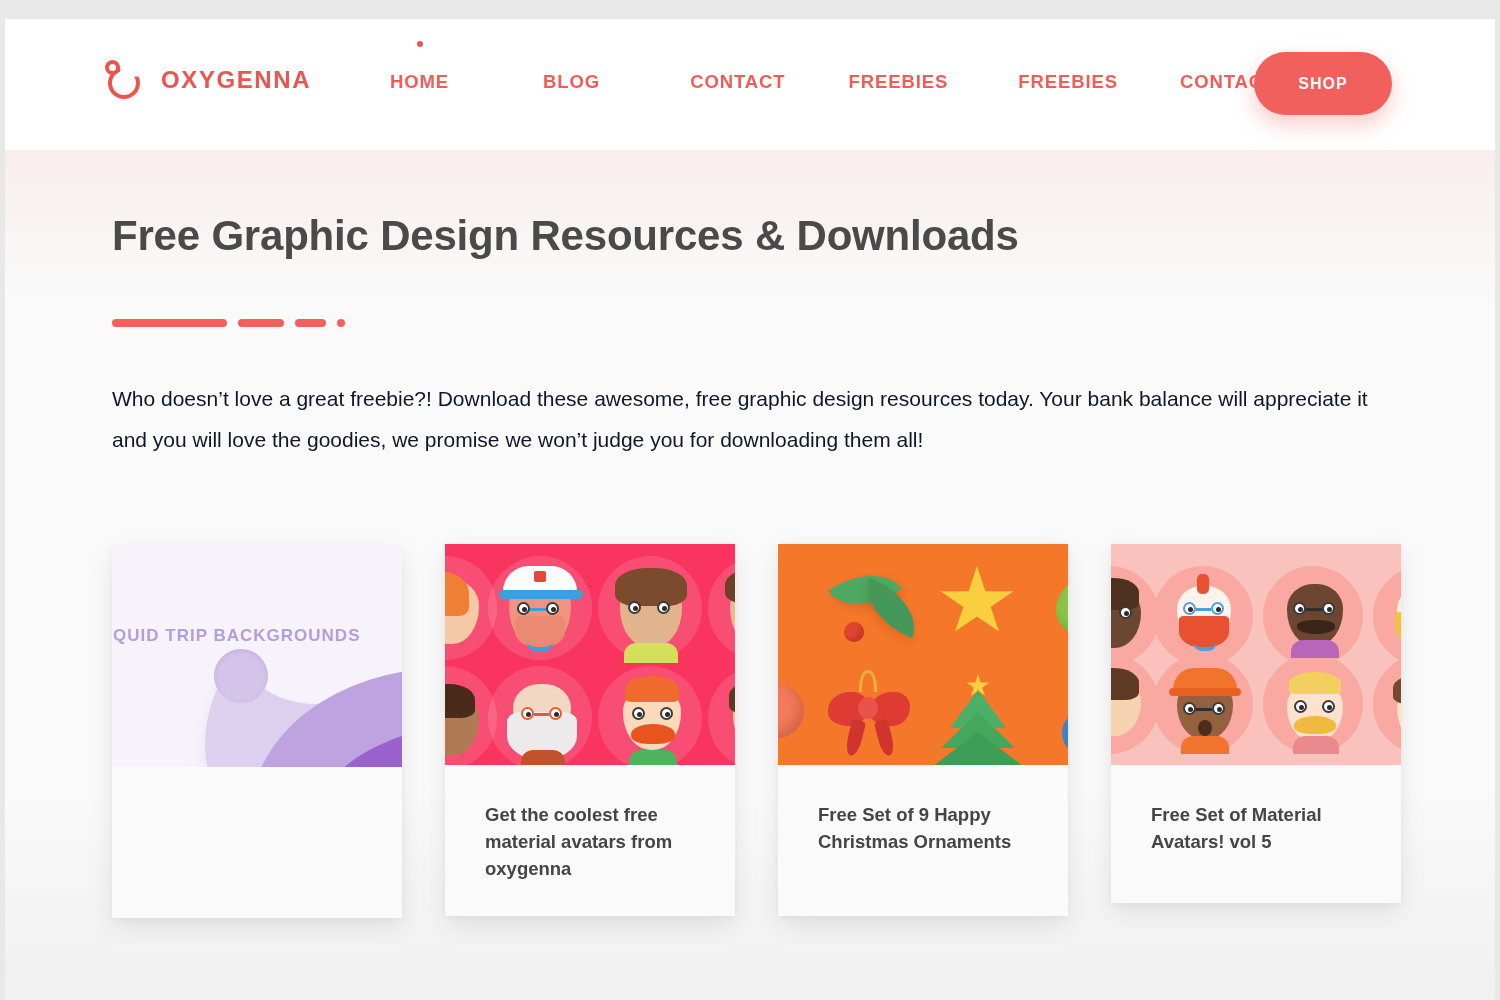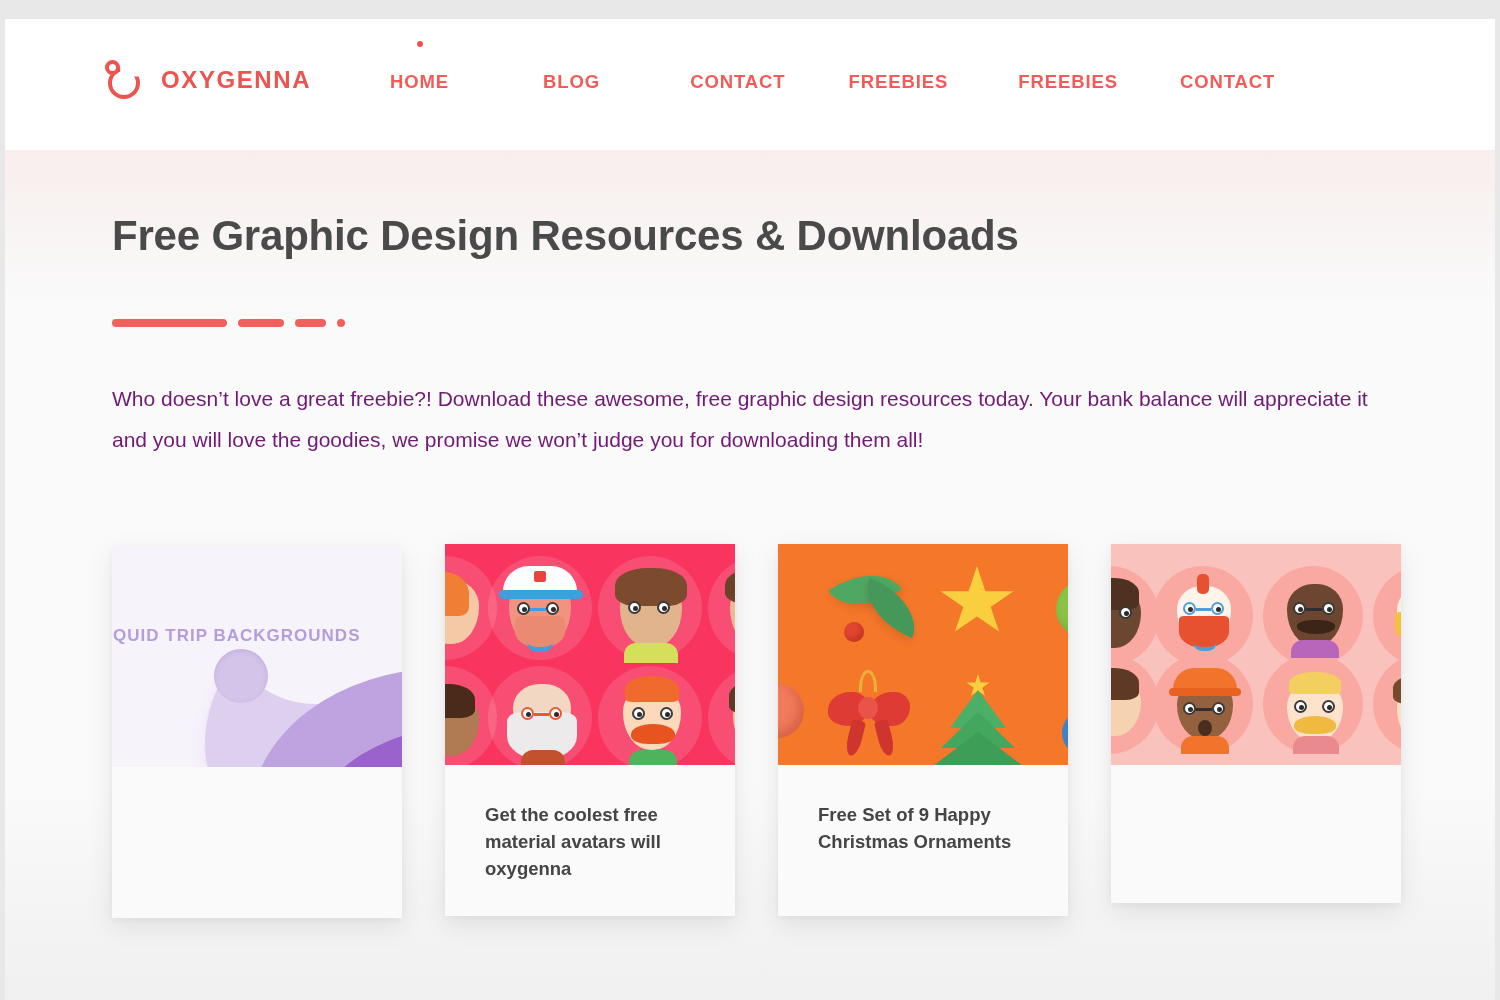--- a/index.html
+++ b/index.html
@@ -123,21 +123,21 @@
   }
   .dash-1 { width:115px; }
   .dash-2 { width:46px; margin-left:11px; }
   .dash-3 { width:31px; margin-left:11px; }
   .dash-4 { width:8px;  margin-left:11px; }
 
   .lede {
     position:absolute; left:107px; top:228px;
     width:1290px;
     font-size:21px; line-height:41px;
-    color:#701a75;
+    color:#0f172a;
     font-weight:400;
   }
 
   
   .card-grid {
     position:absolute; left:0; top:390px;
     width:1490px; height:390px;
   }
   .card {
     position:absolute;
@@ -298,20 +298,21 @@
       <span class="nav-gap-4"></span>
       <a class="nav-item" href="#">
         <span>FREEBIES</span>
       </a>
       <span class="nav-gap-5"></span>
       <a class="nav-item" href="#">
         <span>CONTACT</span>
       </a>
     </nav>
 
+    <button class="shop-button">SHOP</button>
   </header>
 
   <div class="body-bg"></div>
 
   <main class="content">
 
     <h1 class="page-title">Free Graphic Design Resources &amp; Downloads</h1>
 
     <div class="divider">
       <span class="dash-1"></span><span class="dash-2"></span><span class="dash-3"></span><span class="dash-4"></span>
@@ -397,21 +398,21 @@
           <div class="eye" style="left:215px; top:163px;">
               <span class="pupil" style="left:3px; top:3px;"></span>
             </div>
           <div style="position:absolute; left:186px; top:180px; width:44px; height:20px; background:#e8541f; border-radius:50% 50% 40% 40%;"></div>
           <div style="position:absolute; left:184px; top:206px; width:48px; height:18px; background:#4fb35d; border-radius:12px 12px 0 0;"></div>
 
           <div class="face-head" style="left:288px; top:146px; width:58px; height:62px; background:#f0c49b;"></div>
           <div style="position:absolute; left:284px; top:136px; width:64px; height:34px; background:#5e3a24; border-radius:46% 46% 24% 24%;"></div>
         </div>
         <div class="card-body">
-          <h2 class="card-title">Get the coolest free material avatars will oxygenna</h2>
+          <h2 class="card-title">Get the coolest free material avatars from oxygenna</h2>
         </div>
       </article>
 
       <article class="card card-3">
         <div class="card-thumb thumb-xmas">
 
           <div class="holly-leaf" style="left:56px; top:26px; transform:rotate(-34deg);"></div>
           <div class="holly-leaf" style="left:82px; top:44px; transform:rotate(22deg); background:#45985a;"></div>
           <div class="berry" style="left:66px; top:78px;"></div>
 
@@ -509,17 +510,20 @@
           <div class="eye" style="left:211px; top:156px;">
               <span class="pupil" style="left:3px; top:3px;"></span>
             </div>
           <div style="position:absolute; left:183px; top:172px; width:42px; height:18px; background:#f0b93f; border-radius:50% 50% 40% 40%;"></div>
           <div style="position:absolute; left:182px; top:192px; width:46px; height:18px; background:#e98a8f; border-radius:12px 12px 0 0;"></div>
 
           <div class="face-head" style="left:286px; top:140px; width:56px; height:60px; background:#fbe0c6;"></div>
           <div style="position:absolute; left:282px; top:130px; width:62px; height:30px; background:#77492c; border-radius:46% 46% 24% 24%;"></div>
 
         </div>
+        <div class="card-body">
+          <h2 class="card-title">Free Set of Material Avatars! vol 5</h2>
+        </div>
       </article>
 
     </section>
   </main>
 </div>
 
 </body></html>

